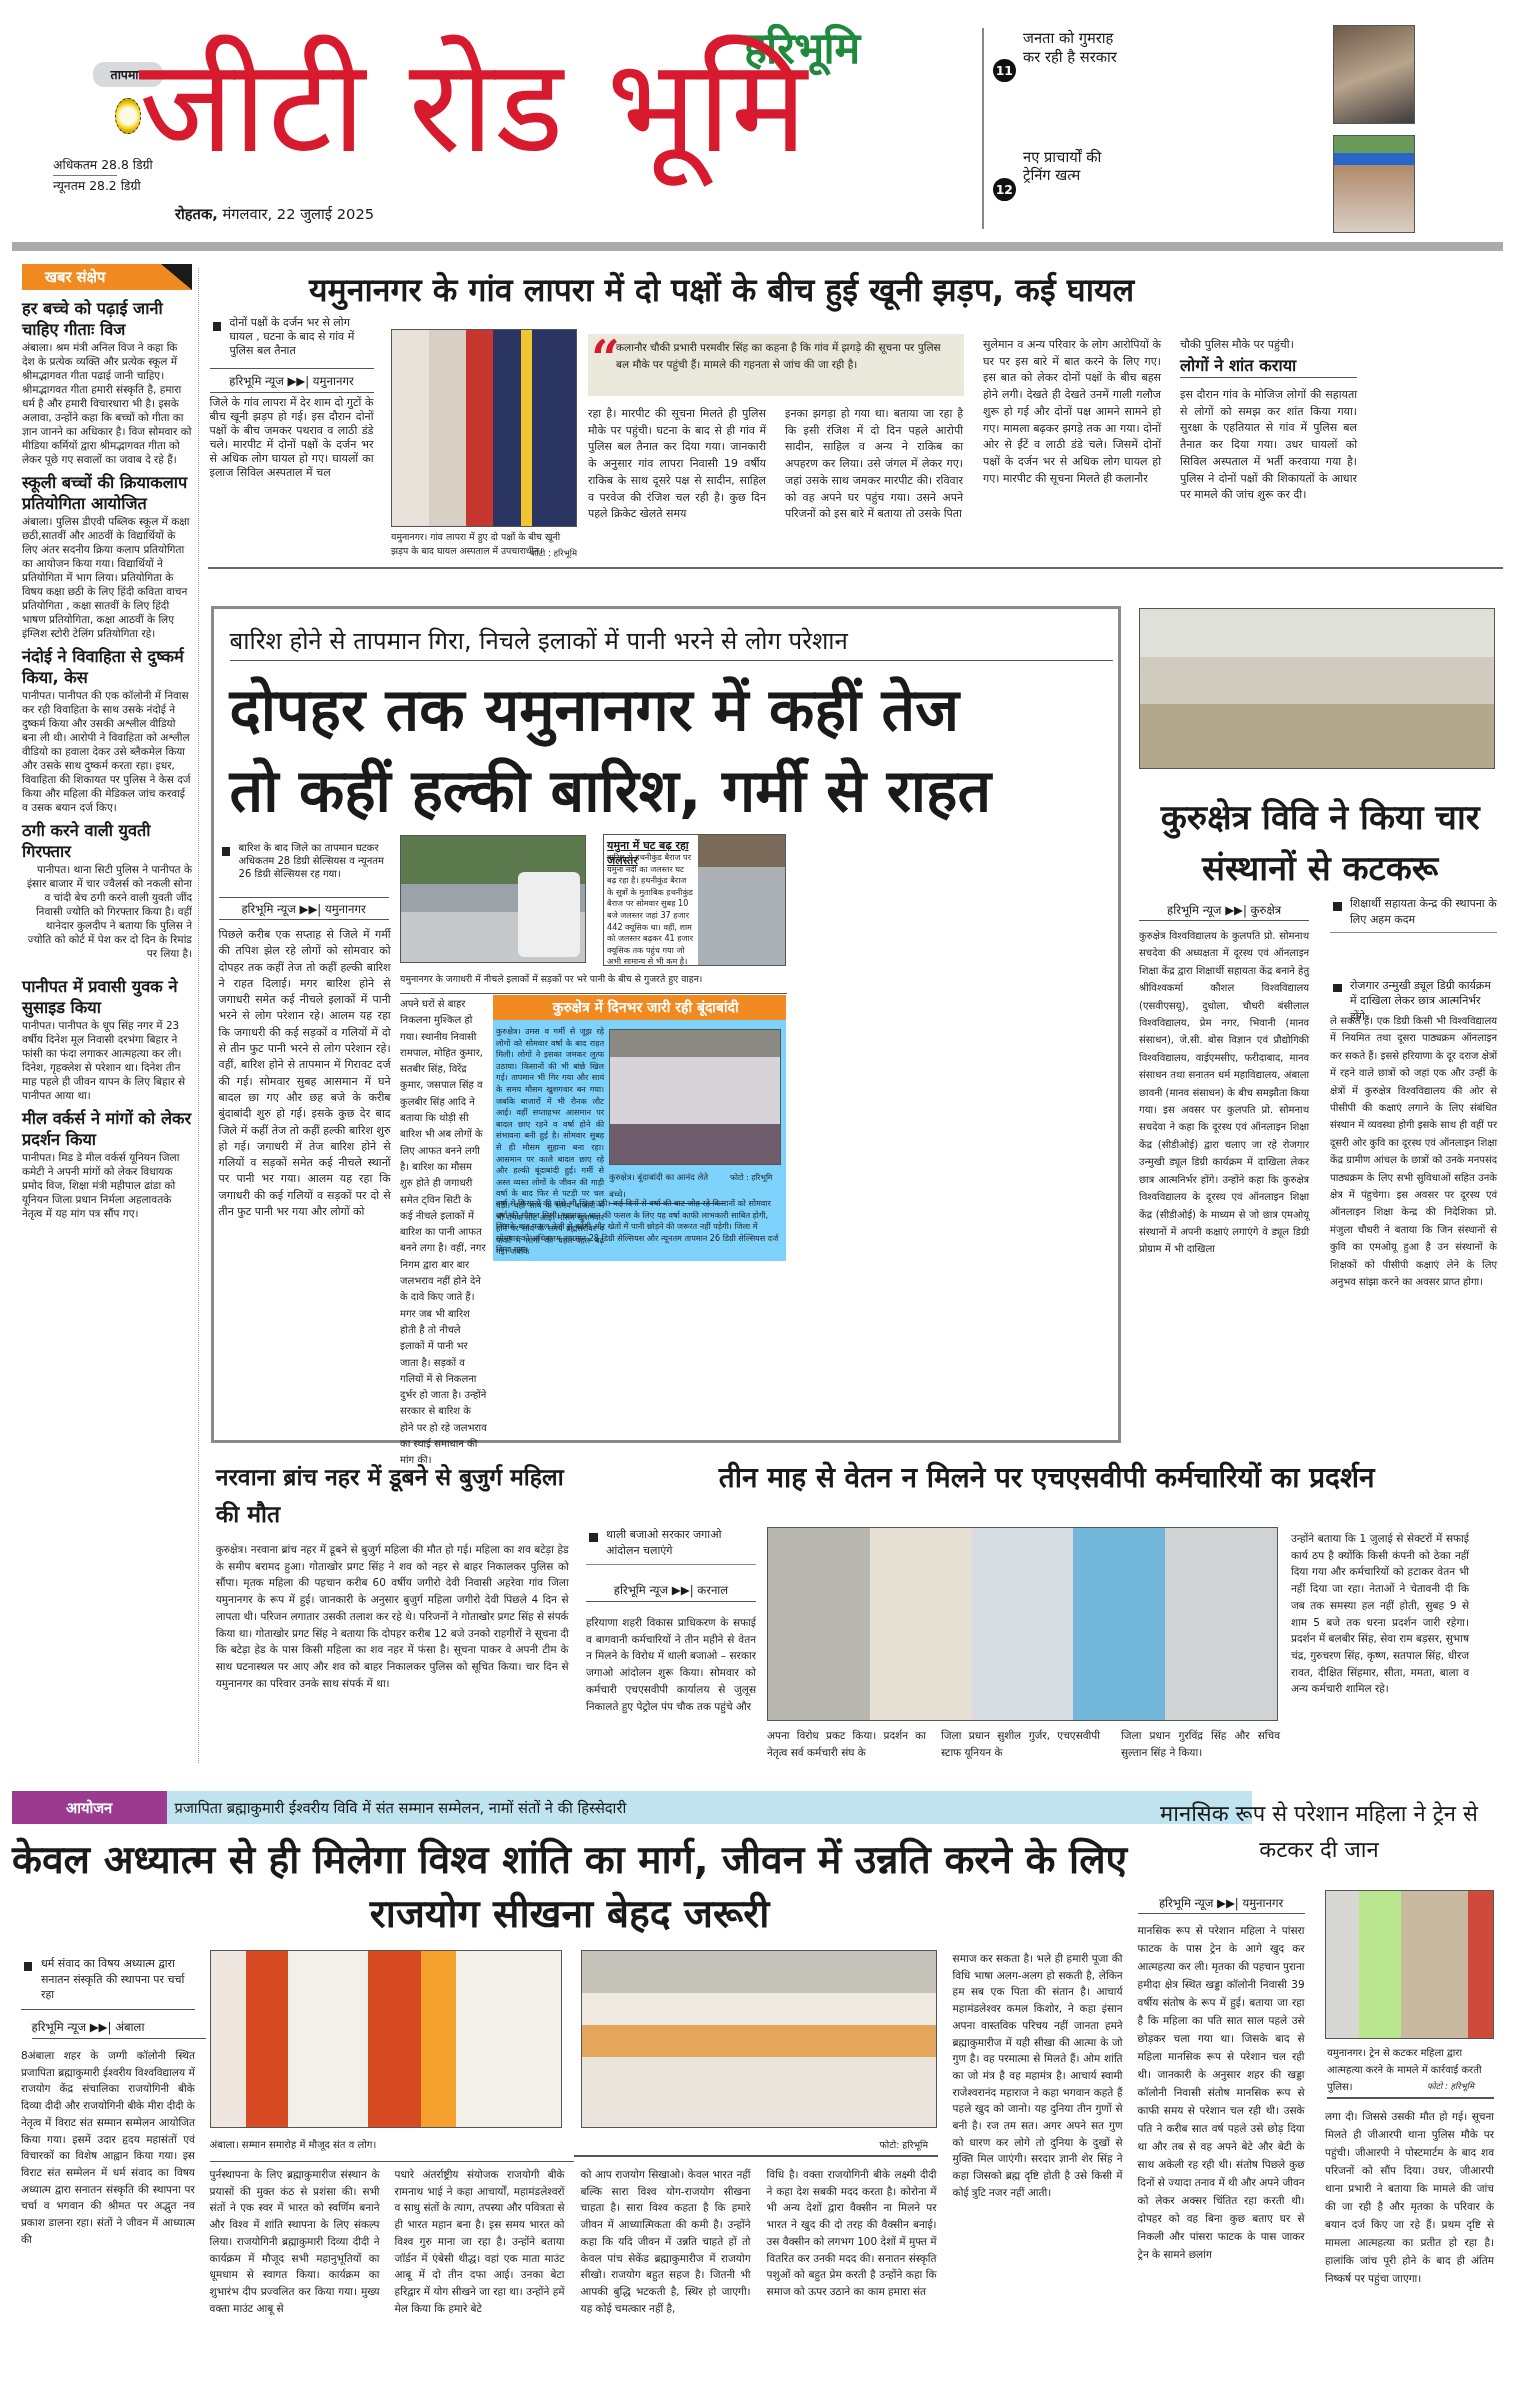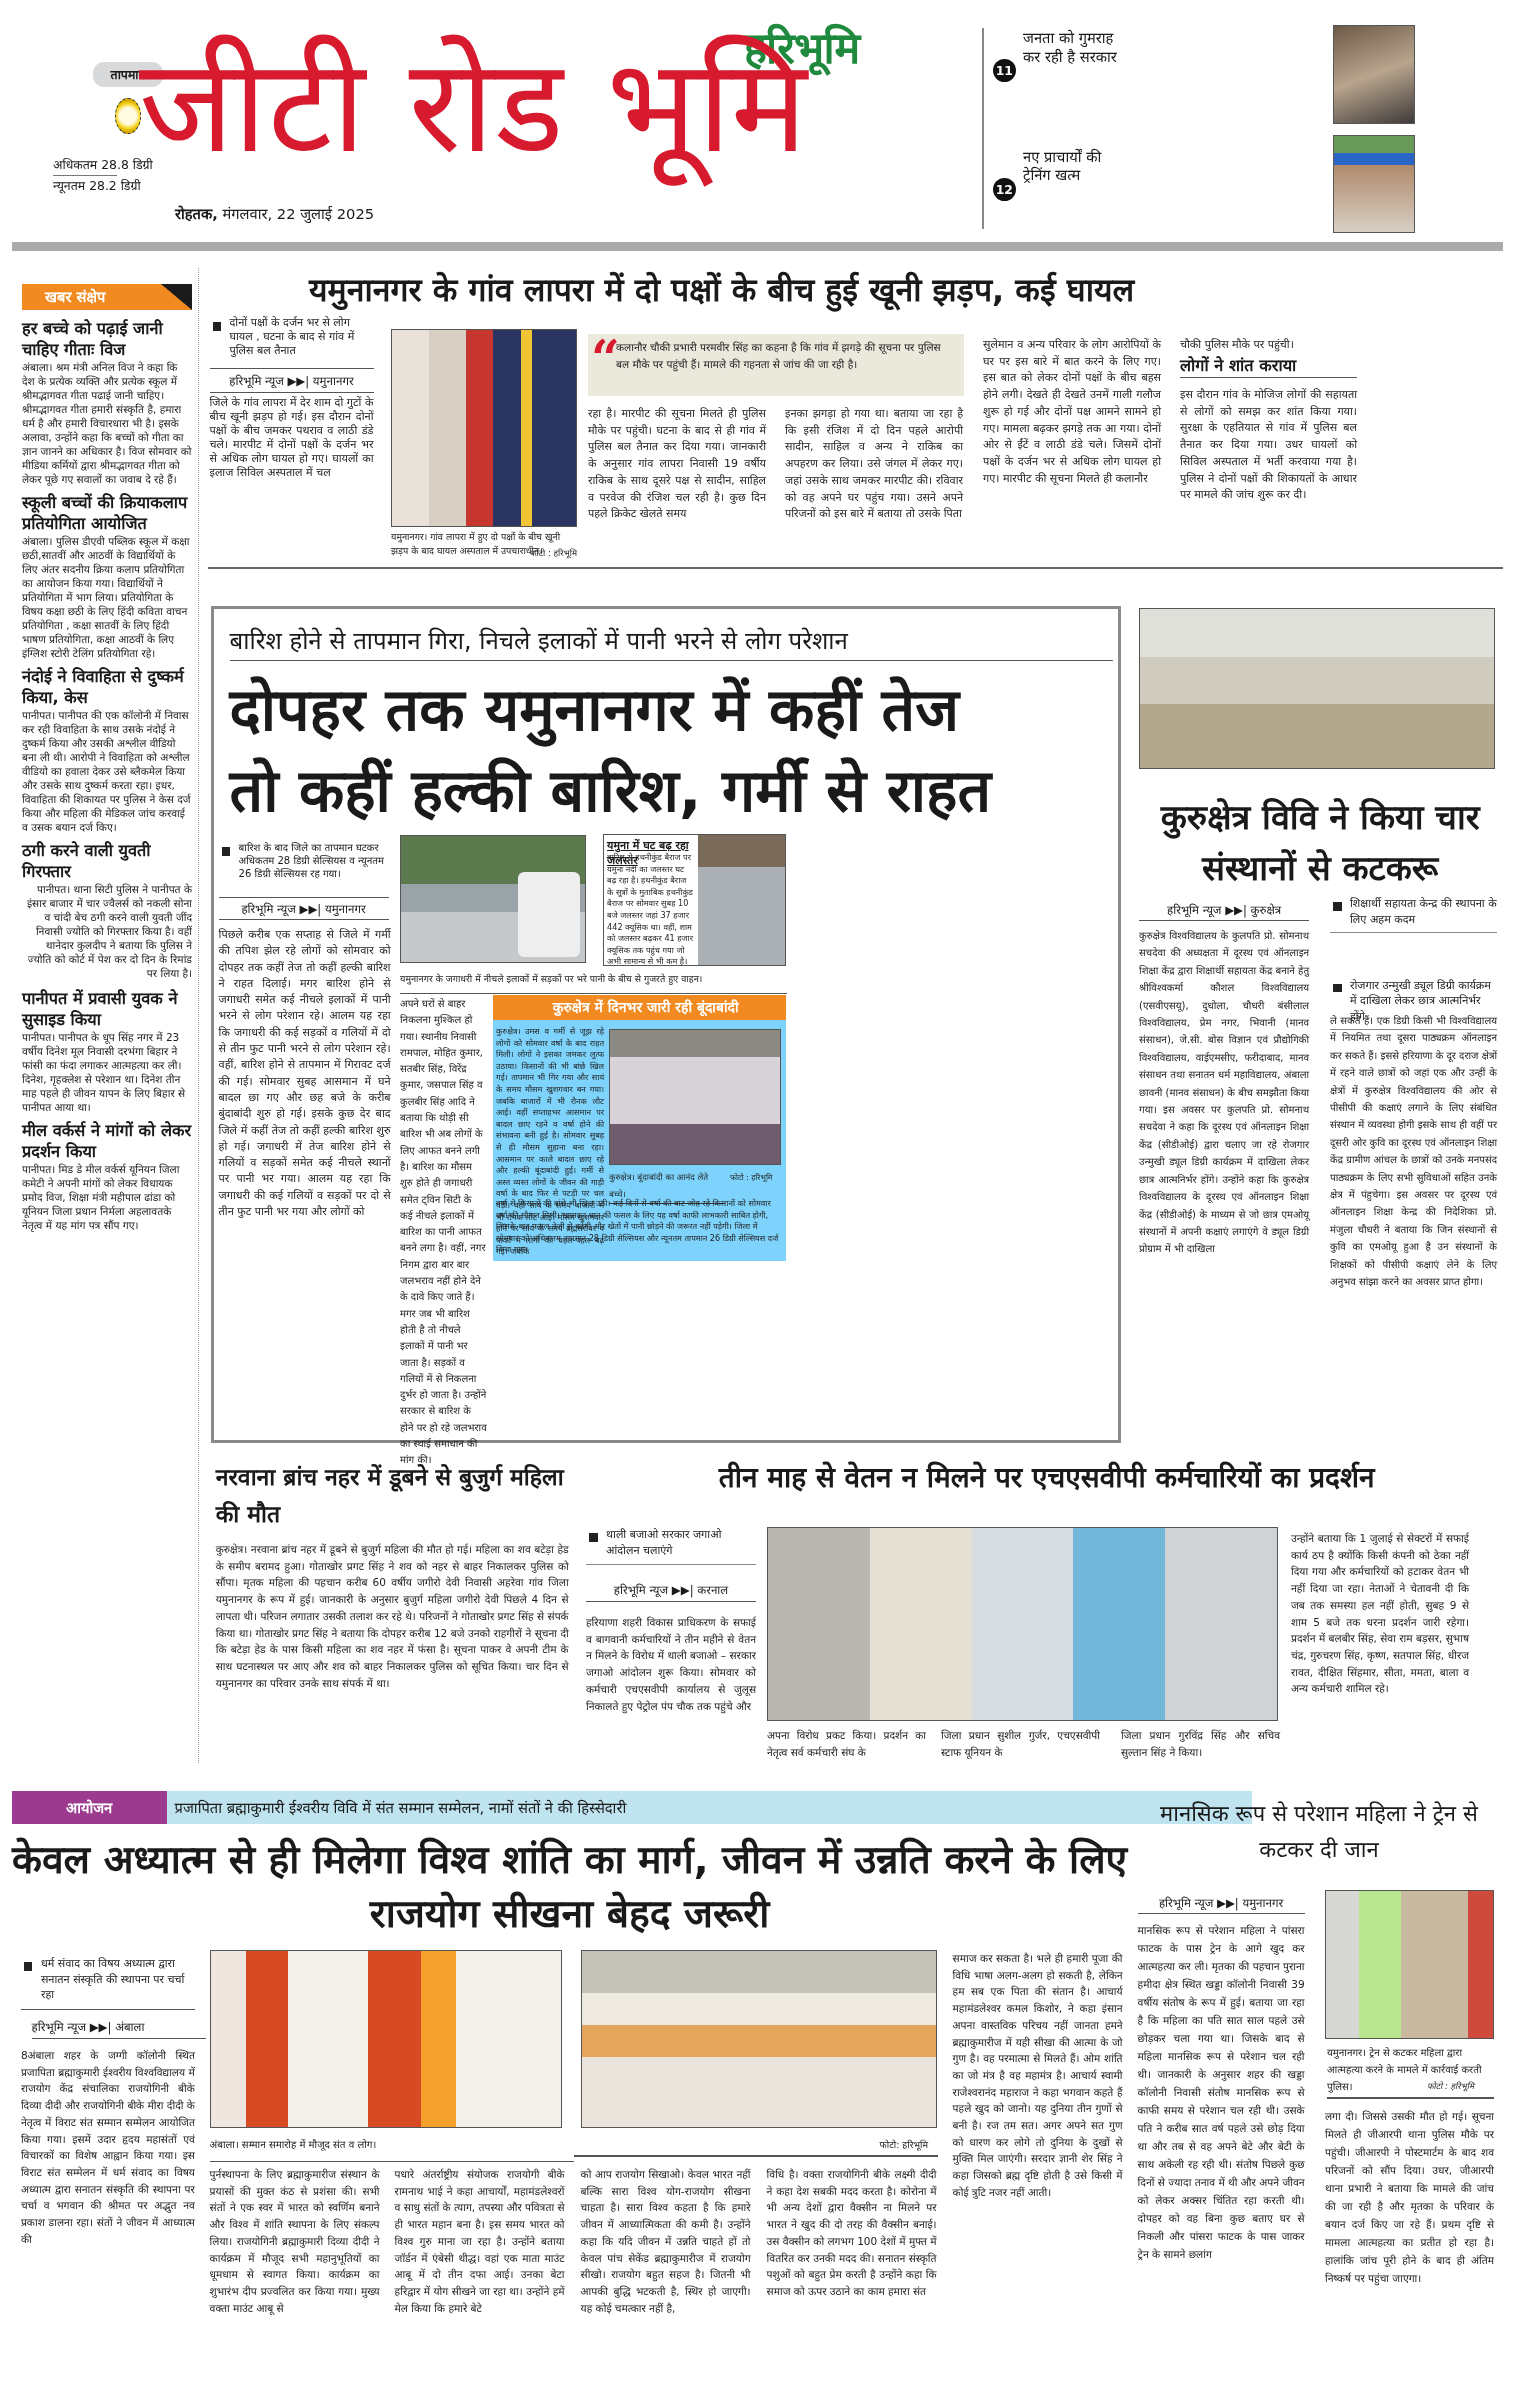--- a/index.html
+++ b/index.html
@@ -37,42 +37,42 @@
     <div class="abs photo" style="left:341px;top:1.5px;width:82px;height:99px;background:linear-gradient(160deg,#6c5a48,#b9a58d 50%,#3f3a3a)"></div>
   </div>
   <div class="abs" style="left:992px;top:132px;width:519px;height:101px">
     <div class="abs" style="left:0.8px;top:46px;width:23px;height:23px;border-radius:50%;background:#111;color:#fff;font-weight:bold;font-size:12.4px;text-align:center;line-height:23px">12</div>
     <div class="abs" style="left:31px;top:15.5px;width:108px;font-size:14.7px;line-height:18.6px">नए प्राचार्यों की ट्रेनिंग खत्म</div>
     <div class="abs photo" style="left:341px;top:3.1px;width:82px;height:98px;background:linear-gradient(180deg,#6a9a5a 0 18%,#2a66c8 18% 30%,#b08a6a 30%,#d9cfc6)"></div>
   </div>
   <div class="abs" style="left:11.6px;top:242px;width:1491px;height:9.3px;background:#a9abad"></div>
 </div>
 
-<div class="abs" style="left:22px;top:284px;width:170px">
+<div class="abs" style="left:22px;top:264px;width:170px">
   <div style="position:relative;height:26px;background:#f28a22;color:#fff;font-weight:bold;font-size:14.7px;padding-left:23px;line-height:26px">
     <span>खबर संक्षेप</span>
     <span style="position:absolute;right:0;top:0;width:0;height:0;border-top:26px solid #1a1a1a;border-left:31px solid transparent"></span>
   </div>
   <div style="margin-top:7.7px">
     <div class="head" style="font-size:16.3px;line-height:21px">हर बच्चे को पढ़ाई जानी चाहिए गीताः विज</div>
     <div class="txt" style="font-size:10.5px;line-height:14px;text-align:left">अंबाला। श्रम मंत्री  अनिल विज ने कहा कि देश के प्रत्येक व्यक्ति और प्रत्येक स्कूल में श्रीमद्भागवत गीता पढाई जानी चाहिए। श्रीमद्भागवत गीता हमारी संस्कृति है, हमारा धर्म है और हमारी विचारधारा भी है। इसके अलावा, उन्होंने कहा कि बच्चों को गीता का ज्ञान जानने का अधिकार है।  विज सोमवार को मीडिया कर्मियों द्वारा श्रीमद्भागवत गीता को लेकर पूछे गए सवालों का जवाब दे रहे हैं।</div>
   </div>
   <div style="margin-top:6.2px">
     <div class="head" style="font-size:16.3px;line-height:21px">स्कूली बच्चों की क्रियाकलाप प्रतियोगिता आयोजित</div>
     <div class="txt" style="font-size:10.5px;line-height:14px;text-align:left">अंबाला। पुलिस डीएवी पब्लिक स्कूल  में कक्षा छठी,सातवीं और आठवीं के विद्यार्थियों के लिए अंतर सदनीय क्रिया कलाप प्रतियोगिता का आयोजन किया गया।  विद्यार्थियों ने प्रतियोगिता में भाग लिया। प्रतियोगिता के विषय कक्षा छठी  के लिए  हिंदी कविता वाचन प्रतियोगिता , कक्षा सातवीं के लिए  हिंदी भाषण प्रतियोगिता, कक्षा आठवीं के लिए इंग्लिश स्टोरी टेलिंग प्रतियोगिता रहे।</div>
   </div>
   <div style="margin-top:6.2px">
     <div class="head" style="font-size:16.3px;line-height:21px">नंदोई ने विवाहिता से दुष्कर्म किया, केस</div>
     <div class="txt" style="font-size:10.5px;line-height:14px;text-align:left">पानीपत। पानीपत की एक कॉलोनी में निवास कर रही विवाहिता के साथ उसके नंदोई ने दुष्कर्म किया और उसकी अश्लील वीडियो बना ली थी। आरोपी ने विवाहिता को अश्लील वीडियो का हवाला देकर उसे ब्लैकमेल किया और उसके साथ दुष्कर्म करता रहा। इधर, विवाहिता की शिकायत पर पुलिस ने केस दर्ज किया और महिला की मेडिकल जांच करवाई व उसक बयान दर्ज किए।</div>
   </div>
   <div style="margin-top:6.2px">
     <div class="head" style="font-size:16.3px;line-height:21px">ठगी करने वाली युवती गिरफ्तार</div>
     <div class="txt" style="font-size:10.5px;line-height:14px;text-align:right">पानीपत। थाना सिटी पुलिस ने पानीपत के इंसार बाजार में चार ज्वैलर्स को नकली सोना व चांदी बेच ठगी करने वाली युवती जींद निवासी ज्योति को गिरफ्तार किया है। वहीं थानेदार कुलदीप ने बताया कि पुलिस ने ज्योति को कोर्ट में पेश कर दो दिन के रिमांड पर लिया है।</div>
   </div>
-  <div style="margin-top:8px">
+  <div style="margin-top:16px">
     <div class="head" style="font-size:16.3px;line-height:21px">पानीपत में प्रवासी युवक ने सुसाइड किया</div>
     <div class="txt" style="font-size:10.5px;line-height:14px;text-align:left">पानीपत। पानीपत के धूप सिंह नगर में 23 वर्षीय दिनेश मूल निवासी दरभंगा बिहार ने फांसी का फंदा लगाकर आत्महत्या कर ली। दिनेश, गृहक्लेश से परेशान था। दिनेश तीन माह पहले ही जीवन यापन के लिए बिहार से पानीपत आया था।</div>
   </div>
   <div style="margin-top:6.2px">
     <div class="head" style="font-size:16.3px;line-height:21px">मील वर्कर्स ने मांगों को लेकर प्रदर्शन किया</div>
     <div class="txt" style="font-size:10.5px;line-height:14px;text-align:left">पानीपत। मिड डे मील वर्कर्स यूनियन जिला कमेटी ने अपनी मांगों को लेकर विधायक प्रमोद विज, शिक्षा मंत्री महीपाल ढांडा को यूनियन जिला प्रधान निर्मला अहलावतके नेतृत्व में यह मांग पत्र सौंप गए।</div>
   </div>
 </div>
 <div class="abs vline" style="left:198px;top:268px;height:1495px"></div>
 

